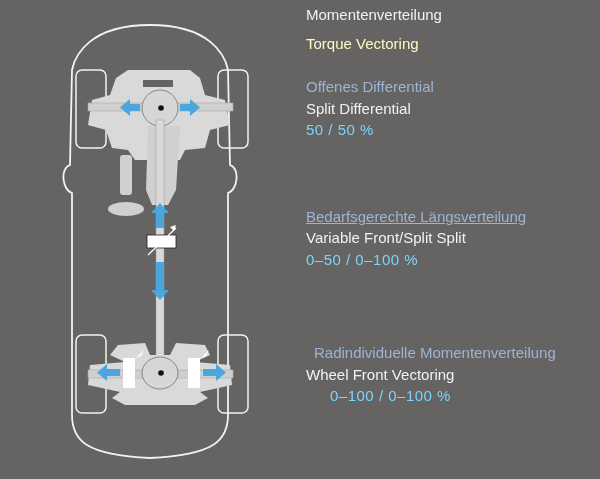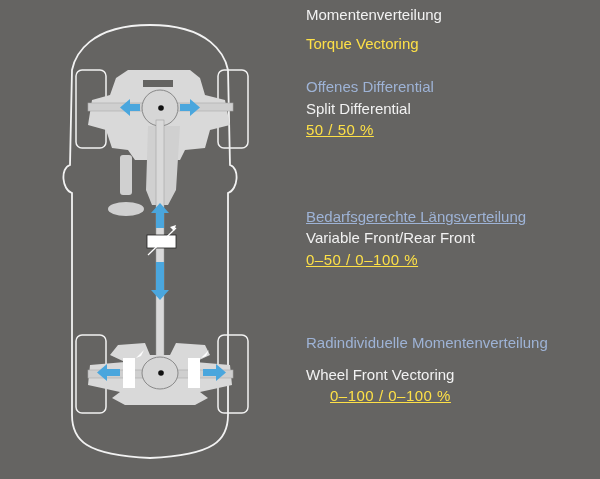--- a/index.html
+++ b/index.html
@@ -1,23 +1,23 @@
 <!DOCTYPE html>
 <html><head>
 <meta charset="utf-8">
 <style>
   html, body { margin:0; padding:0; }
   body { width:600px; height:479px; background:#656462; position:relative; overflow:hidden;
          font-family:"Liberation Sans", "DejaVu Sans", sans-serif; }
   #diagram { position:absolute; left:0; top:0; width:300px; height:479px; }
   .txt { position:absolute; left:306px; font-size:15px; line-height:21px; white-space:nowrap; }
   .white { color:#f2f2f2; }
-  .grey { color:#fde047; }
+  .grey { color:#fef9c3; }
   .blue { color:#9eb3d6; }
-  .pct { color:#fde047; letter-spacing:0.5px;text-decoration:underline; }
+  .pct { color:#7dd3fc; letter-spacing:0.5px; }
 </style>
 </head>
 <body>
 
 <svg id="diagram" viewBox="0 0 300 479" xmlns="http://www.w3.org/2000/svg">
 
   <path d="M150 25 C 90 25, 75 55, 72 70 L 70 165 C 60 168, 62 190, 72 193 L 72 415 C 72 440, 85 455, 150 458 C 215 455, 228 440, 228 415 L 228 193 C 238 190, 240 168, 230 165 L 228 70 C 225 55, 210 25, 150 25 Z" fill="none" stroke="#f2f2f2" stroke-width="1.8"></path>
 
   <rect x="76" y="70" width="30" height="78" rx="6" fill="none" stroke="#f2f2f2" stroke-width="1.5"></rect>
   <rect x="218" y="70" width="30" height="78" rx="6" fill="none" stroke="#f2f2f2" stroke-width="1.5"></rect>
@@ -68,18 +68,18 @@
 </svg>
 
 <div class="txt white" style="top:4px;">Momentenverteilung</div>
 <div class="txt grey" style="top:33px;">Torque Vectoring</div>
 
 <div class="txt blue" style="top:76px;">Offenes Differential</div>
 <div class="txt white" style="top:98px;">Split Differential</div>
 <div class="txt pct" style="top:119px;">50 / 50 %</div>
 
 <div class="txt blue" style="top:206px;text-decoration:underline;">Bedarfsgerechte Längsverteilung</div>
-<div class="txt white" style="top:227px;">Variable Front/Rear Front</div>
+<div class="txt white" style="top:227px;">Variable Front/Split Split</div>
 <div class="txt pct" style="top:249px;">0–50 / 0–100 %</div>
 
-<div class="txt blue" style="top:332px;">Radindividuelle Momentenverteilung</div>
+<div class="txt blue" style="top:342px;margin-left:8px;">Radindividuelle Momentenverteilung</div>
 <div class="txt white" style="top:364px;">Wheel Front Vectoring</div>
 <div class="txt pct" style="top:385px;margin-left:24px;">0–100 / 0–100 %</div>
 
 </body></html>

